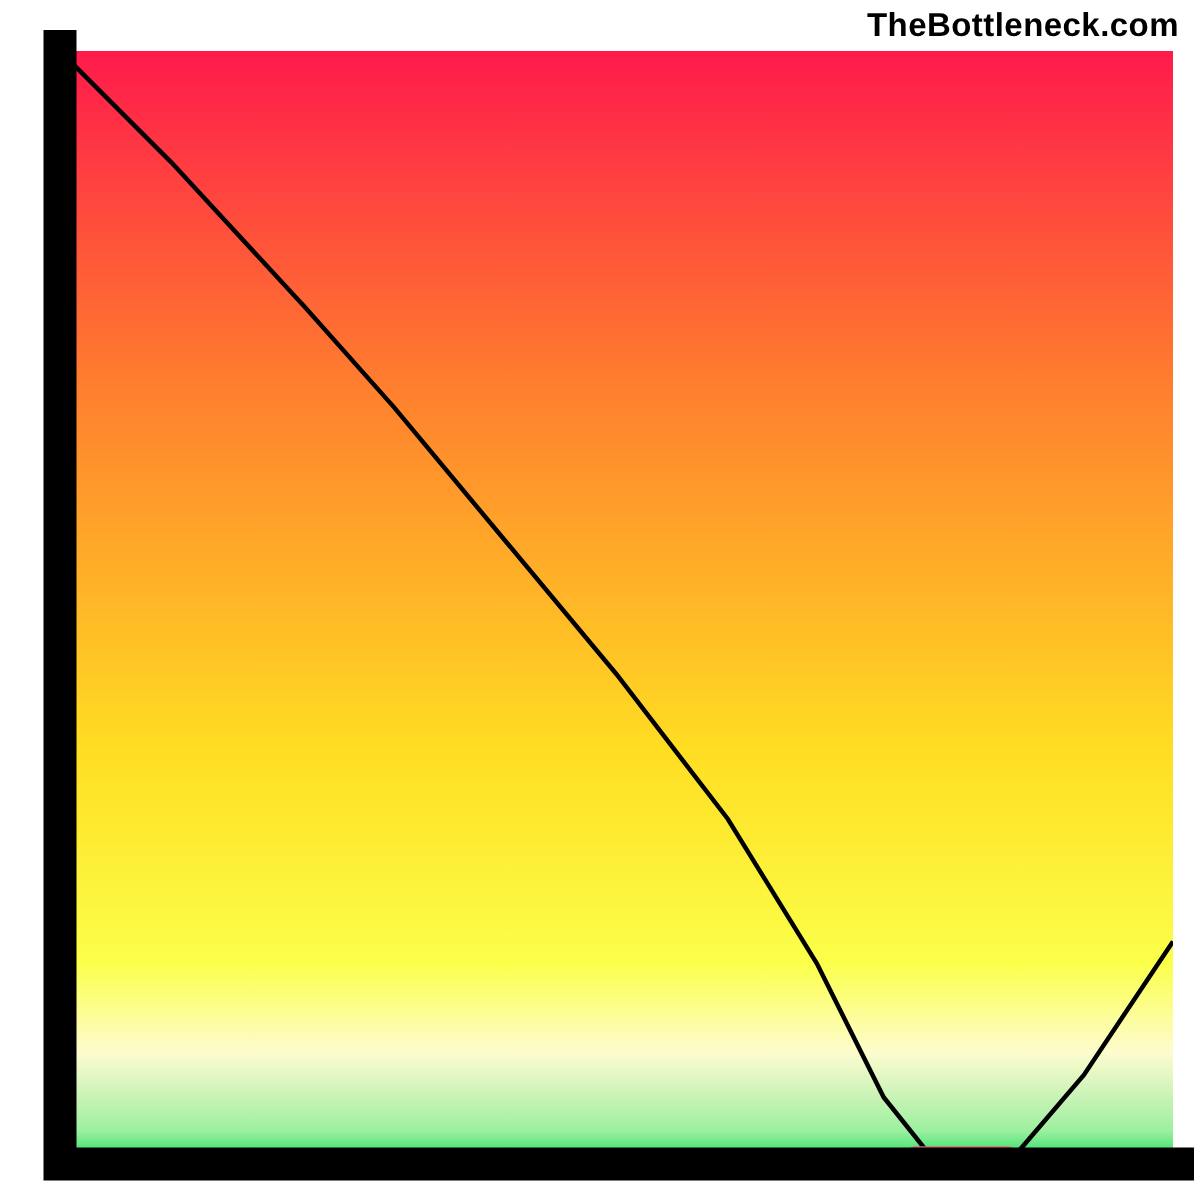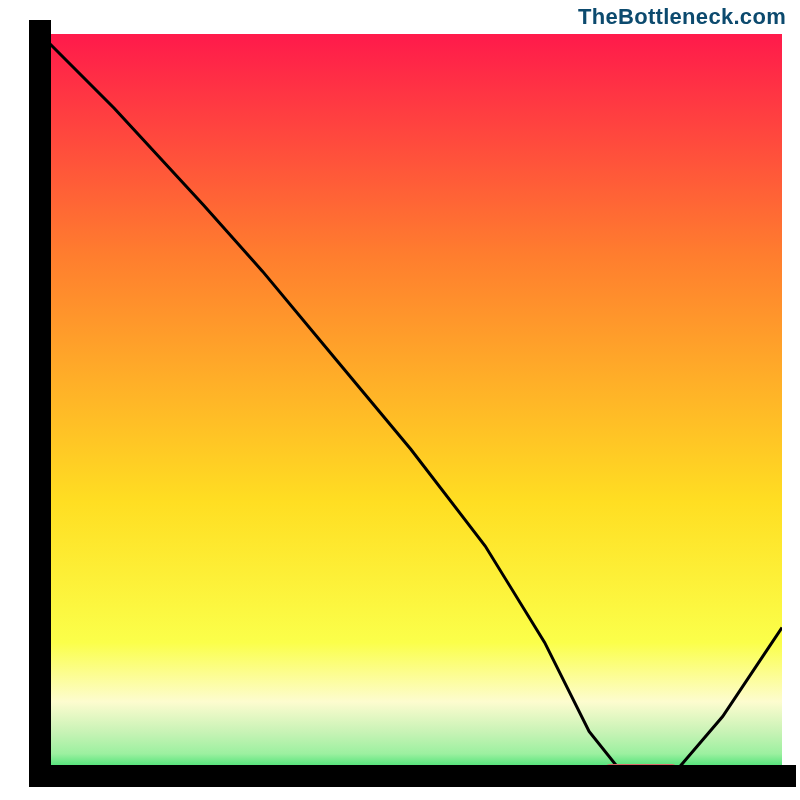--- a/index.html
+++ b/index.html
@@ -14,21 +14,21 @@
     position: relative;
     width: 800px;
     height: 800px;
   }
   .attribution {
     position: absolute;
     top: 4px;
     right: 14px;
     font-size: 22px;
     font-weight: bold;
-    color: #0c4a6e;
+    color: #000000;
     letter-spacing: 0.3px;
   }
   svg.chart {
     position: absolute;
     left: 0;
     top: 0;
   }
 </style>
 </head>
 <body>

